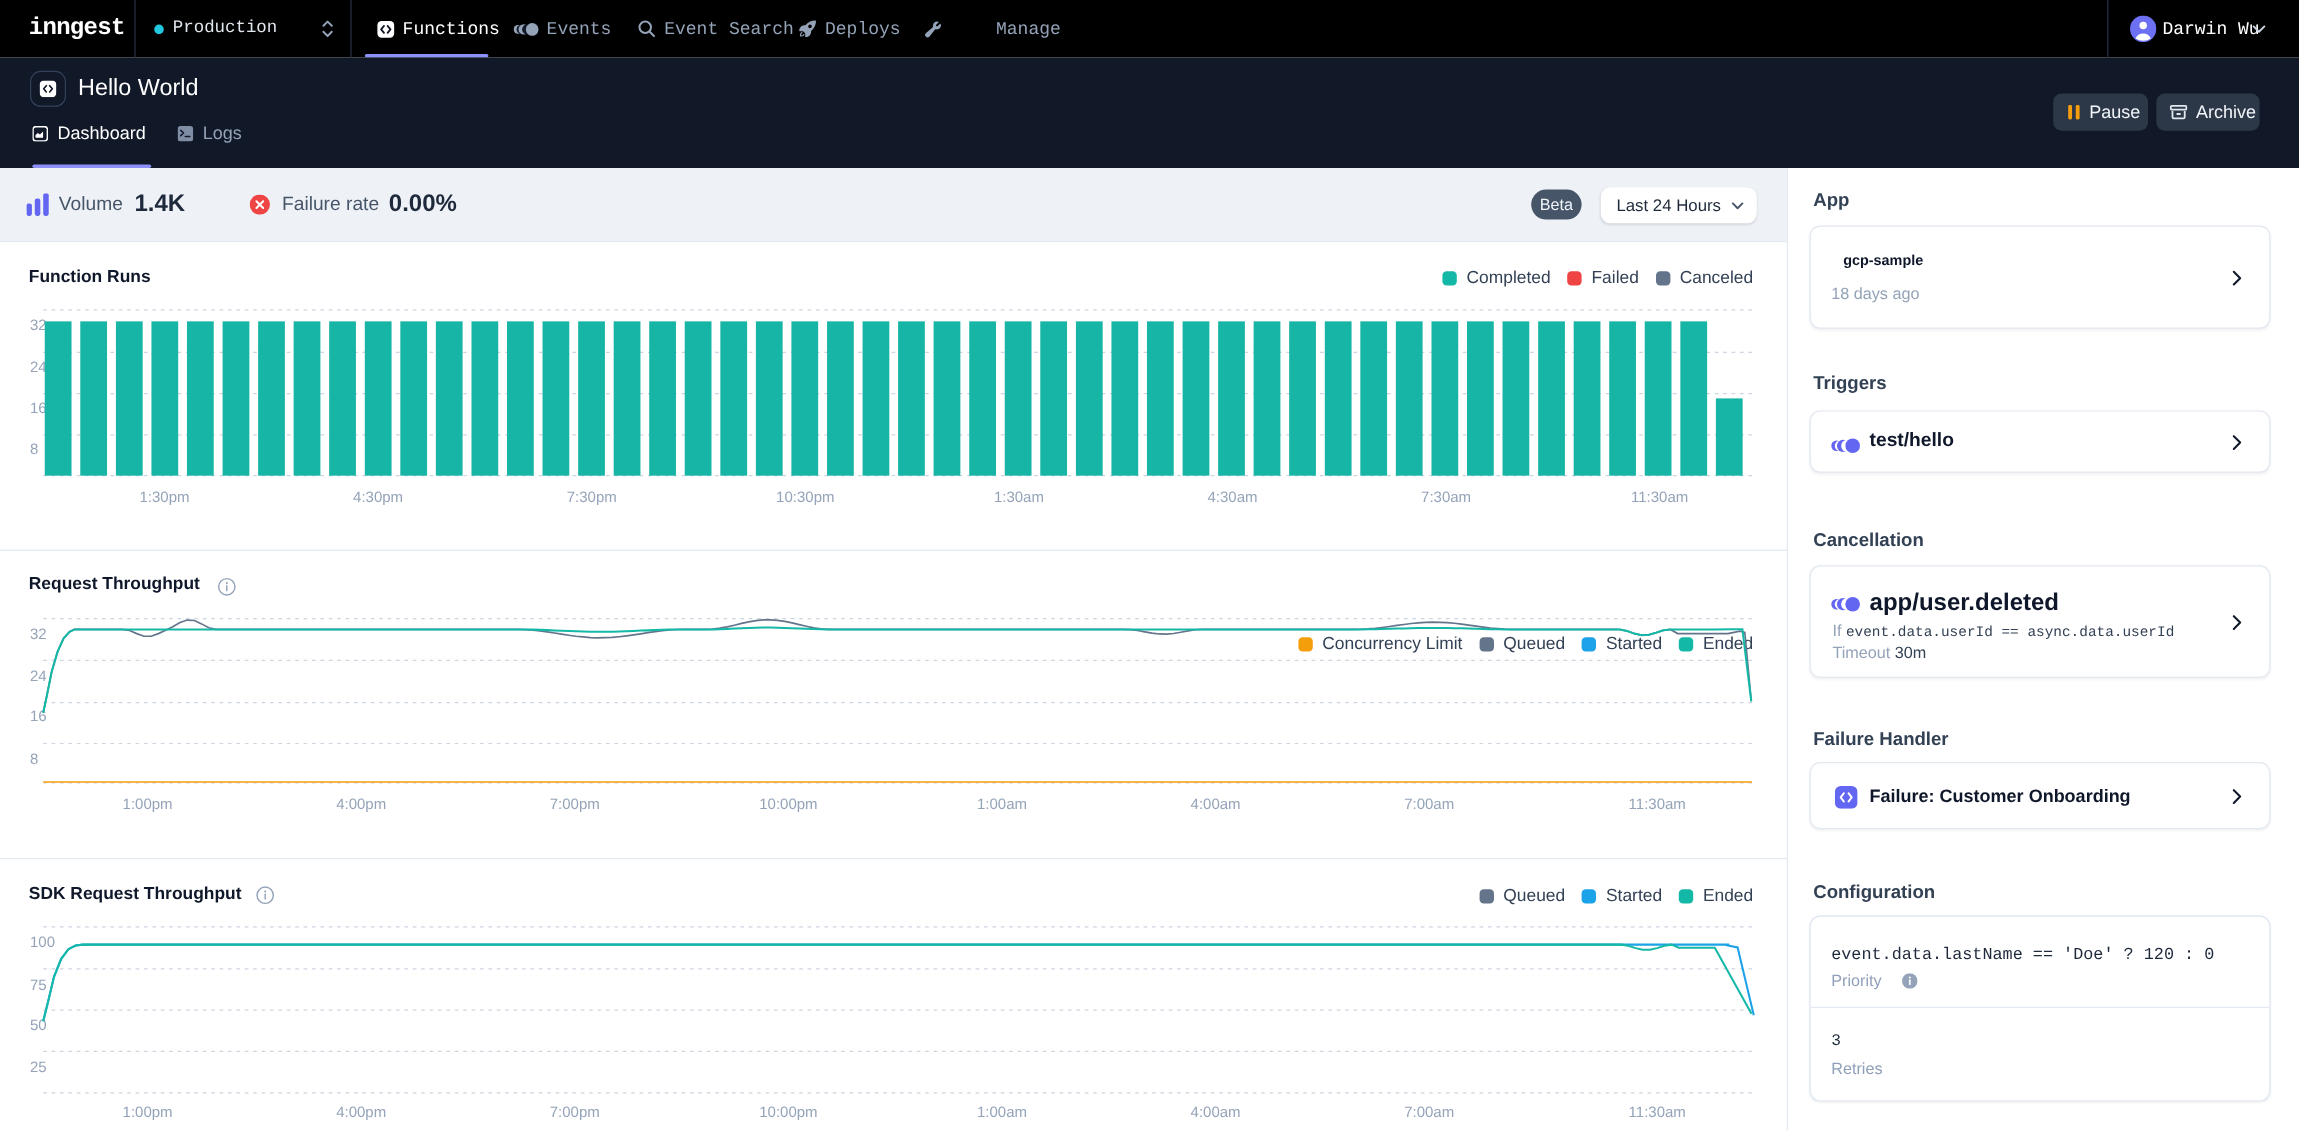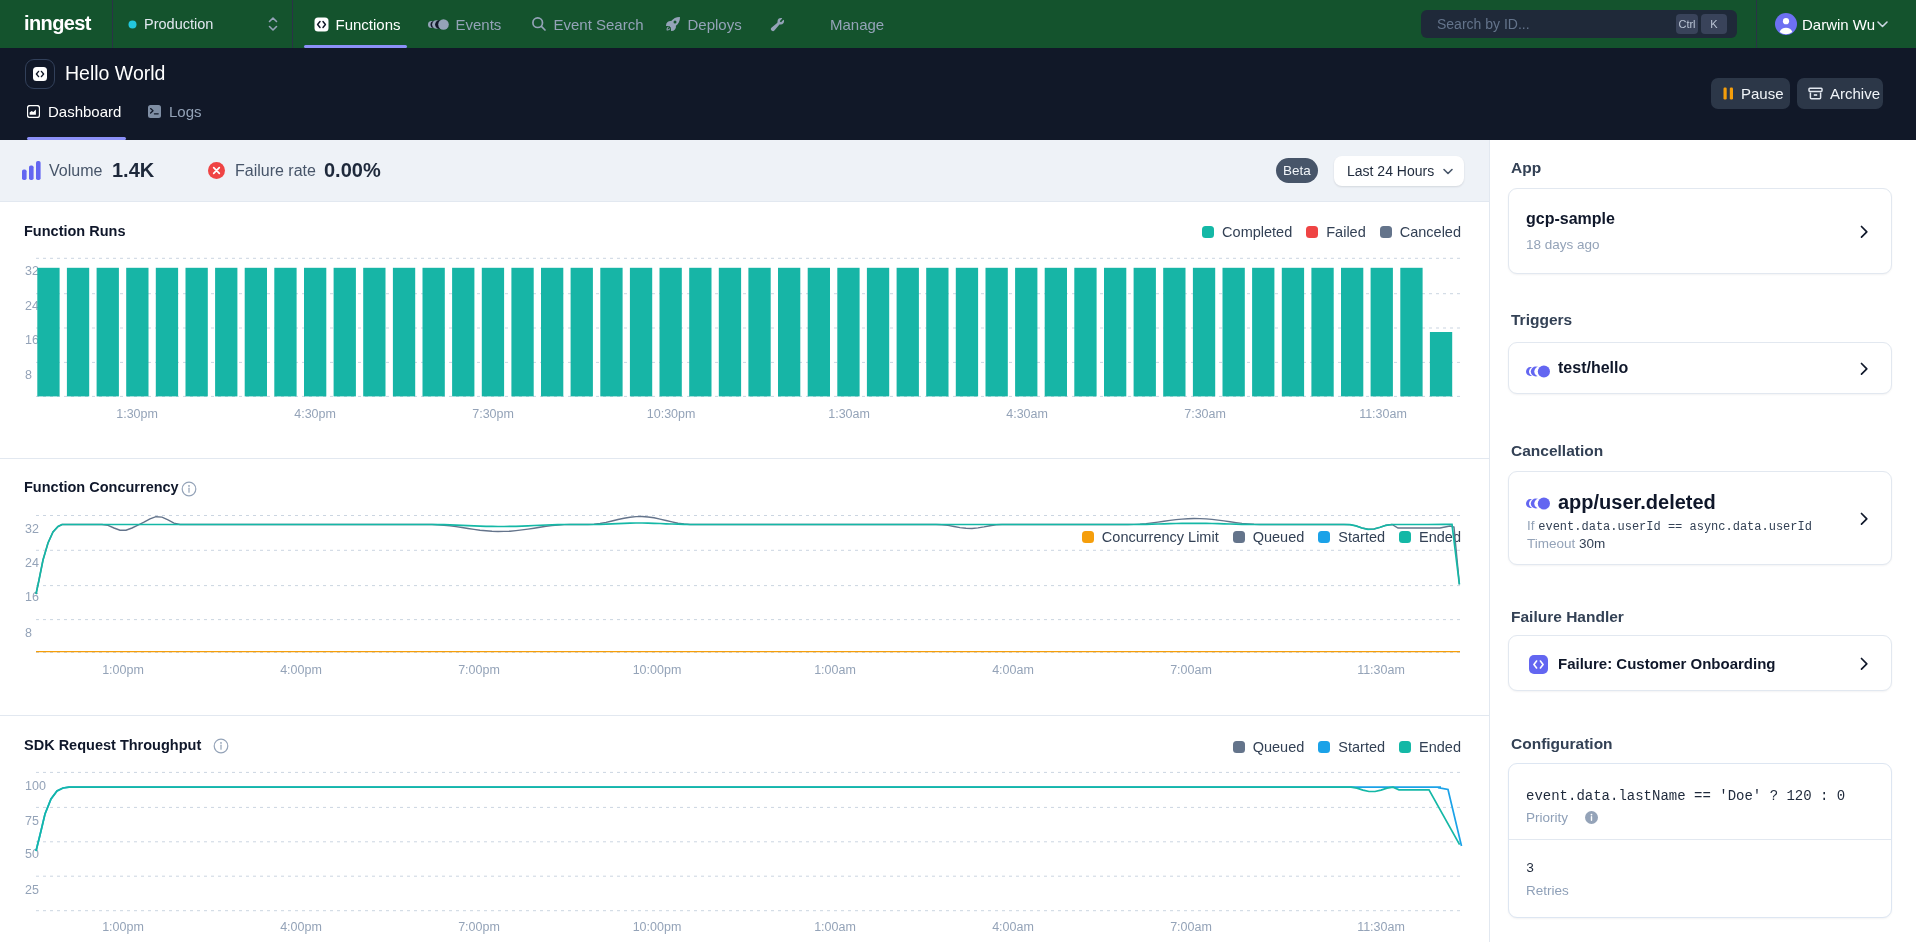--- a/index.html
+++ b/index.html
@@ -1,18 +1,18 @@
 <!DOCTYPE html>
 <html><head>
 <meta charset="utf-8">
 <style>
   * { margin:0; padding:0; box-sizing:border-box; }
   html,body { width:1916px; height:942px; overflow:hidden; font-family:"Liberation Sans", sans-serif; background:#fff; }
   .abs { position:absolute; }
-  #topnav { position:absolute; left:0; top:0; width:1916px; height:48px; background:#14532d; }
+  #topnav { position:absolute; left:0; top:0; width:1916px; height:48px; background:#000000;font-family:Liberation Mono, monospace; }
   #header2 { position:absolute; left:0; top:48px; width:1916px; height:92px; background:#111828; }
   .vsep { position:absolute; top:0; width:1px; height:48px; background:#2a3347; }
   .navtab { position:absolute; top:0; height:48px; display:flex; align-items:center; gap:6.5px; color:#94a3b8; font-size:15px; }
   .statsbar { position:absolute; left:0; top:140px; width:1489px; height:62px; background:#eef2f7; border-bottom:1px solid #e2e8f0; }
   #main { position:absolute; left:0; top:202px; width:1489px; height:740px; background:#fff; }
   #sidebar { position:absolute; left:1489px; top:140px; width:427px; height:802px; background:#fff; border-left:1px solid #e2e8f0; }
   .ctitle { position:absolute; font-size:14.5px; font-weight:700; color:#0f172a; }
   .legend { position:absolute; display:flex; align-items:center; gap:14px; font-size:14.5px; color:#334155; }
   .legend .it { display:flex; align-items:center; gap:8px; }
   .sq { width:12px; height:12px; border-radius:3.5px; }
@@ -71,25 +71,20 @@
     <span>Deploys</span>
   </div>
 
   <div class="navtab" style="left:770px;gap:45px;">
     <svg width="15" height="15" viewBox="0 0 24 24" fill="#94a3b8">
         <path fill-rule="evenodd" d="M12 6.75a5.25 5.25 0 0 1 6.775-5.025.75.75 0 0 1 .313 1.248l-3.32 3.319c.063.475.276.934.641 1.299.365.365.824.578 1.3.64l3.318-3.319a.75.75 0 0 1 1.248.313 5.25 5.25 0 0 1-5.472 6.756c-1.018-.086-1.87.1-2.309.634L7.344 21.3A3.298 3.298 0 1 1 2.7 16.657l8.684-7.151c.533-.44.72-1.291.634-2.309A5.342 5.342 0 0 1 12 6.75Z" clip-rule="evenodd"></path>
       </svg>
     <span>Manage</span>
   </div>
 
-  <div class="abs" style="left:1421px;top:10px;width:316px;height:28px;background:#1f2939;border-radius:6px;">
-    <span style="position:absolute;left:16px;top:5.5px;font-size:14px;color:#64748b;">Search by ID...</span>
-    <span style="position:absolute;left:255px;top:4px;width:22px;height:20px;background:#39435a;border-radius:4px;color:#bac4d4;font-size:11px;text-align:center;line-height:20px;">Ctrl</span>
-    <span style="position:absolute;left:280px;top:4px;width:26px;height:20px;background:#39435a;border-radius:4px;color:#bac4d4;font-size:11px;text-align:center;line-height:20px;">K</span>
-  </div>
   <div class="vsep" style="left:1756px;"></div>
   <svg class="abs" style="left:1775px;top:13px" width="22" height="22" viewBox="0 0 22 22">
       <circle cx="11" cy="11" r="11" fill="#6d70f2"></circle>
       <circle cx="11" cy="8.2" r="3.1" fill="#fff"></circle>
       <path d="M4.6 19a7 7 0 0 1 12.8 0 11 11 0 0 1-12.8 0z" fill="#fff"></path>
     </svg>
   <div class="abs" style="left:1802px;top:16px;font-size:15px;color:#fff;">Darwin Wu</div>
   <svg class="abs" style="left:1876px;top:20px" width="13" height="9" fill="none" stroke="#cbd5e1" stroke-width="1.6" stroke-linecap="round" stroke-linejoin="round">
       <path d="M2 2l4.5 4.5L11 2"></path>
     </svg>
@@ -164,21 +159,21 @@
   <div style="position:absolute;left:0;top:512.5px;width:1489px;height:1px;background:#e2e8f0;"></div>
 </div>
 
 <div class="ctitle" style="left:24px;top:223px;">Function Runs</div>
 <div class="legend" style="top:224px;right:455px;">
   <div class="it"><span class="sq" style="background:#14b8a6"></span>Completed</div>
   <div class="it"><span class="sq" style="background:#ef4444"></span>Failed</div>
   <div class="it"><span class="sq" style="background:#64748b"></span>Canceled</div>
 </div>
 
-<div class="ctitle" style="left:24px;top:479px;">Function Concurrency</div>
+<div class="ctitle" style="left:24px;top:479px;">Request Throughput</div>
 <svg class="abs" style="left:181px;top:480.5px" width="16" height="16" viewBox="0 0 16 16" fill="none" stroke="#94a3b8" stroke-width="1.2">
     <circle cx="8" cy="8" r="6.8"></circle>
     <path d="M8 7.2v4" stroke-linecap="round"></path>
     <circle cx="8" cy="4.9" r="0.9" fill="#94a3b8" stroke="none"></circle>
   </svg>
 <div class="legend" style="top:481px;right:455px;margin-top:48px;">
   <div class="it"><span class="sq" style="background:#f59e0b"></span>Concurrency Limit</div>
   <div class="it"><span class="sq" style="background:#64748b"></span>Queued</div>
   <div class="it"><span class="sq" style="background:#1ba2e8"></span>Started</div>
   <div class="it"><span class="sq" style="background:#14b8a6"></span>Ended</div>
@@ -304,21 +299,21 @@
     <text x="815" y="165" font-size="12.5" fill="#94a3b8" text-anchor="middle" dominant-baseline="central" font-family="Liberation Sans, sans-serif">1:00am</text>
     <text x="993" y="165" font-size="12.5" fill="#94a3b8" text-anchor="middle" dominant-baseline="central" font-family="Liberation Sans, sans-serif">4:00am</text>
     <text x="1171" y="165" font-size="12.5" fill="#94a3b8" text-anchor="middle" dominant-baseline="central" font-family="Liberation Sans, sans-serif">7:00am</text>
     <text x="1361" y="165" font-size="12.5" fill="#94a3b8" text-anchor="middle" dominant-baseline="central" font-family="Liberation Sans, sans-serif">11:30am</text>
   </svg>
 
 <div id="sidebar"></div>
 
 <div class="shead" style="top:159px;">App</div>
 <div class="card" style="top:188px;height:86px;">
-  <div style="position:absolute;left:17px;top:21px;font-size:16px;font-weight:700;color:#0f172a;">gcp-sample</div>
+  <div style="position:absolute;left:27px;top:21px;font-size:12px;font-weight:700;color:#0f172a;">gcp-sample</div>
   <div style="position:absolute;left:17px;top:48px;font-size:13.5px;color:#94a3b8;">18 days ago</div>
   <svg style="position:absolute;right:22px;top:36px" width="9" height="14" fill="none" stroke="#0f172a" stroke-width="1.7" stroke-linecap="round" stroke-linejoin="round">
       <path d="M1.5 1.5L6.8 6.8l-5.3 5.3"></path>
     </svg>
 </div>
 
 <div class="shead" style="top:311px;">Triggers</div>
 <div class="card" style="top:342px;height:52px;">
   <svg style="position:absolute;left:17px;top:19.5px" width="24" height="17" viewBox="0 0 24 17">
       <circle cx="4.4" cy="8.5" r="4.4" fill="#6366f1"></circle>

